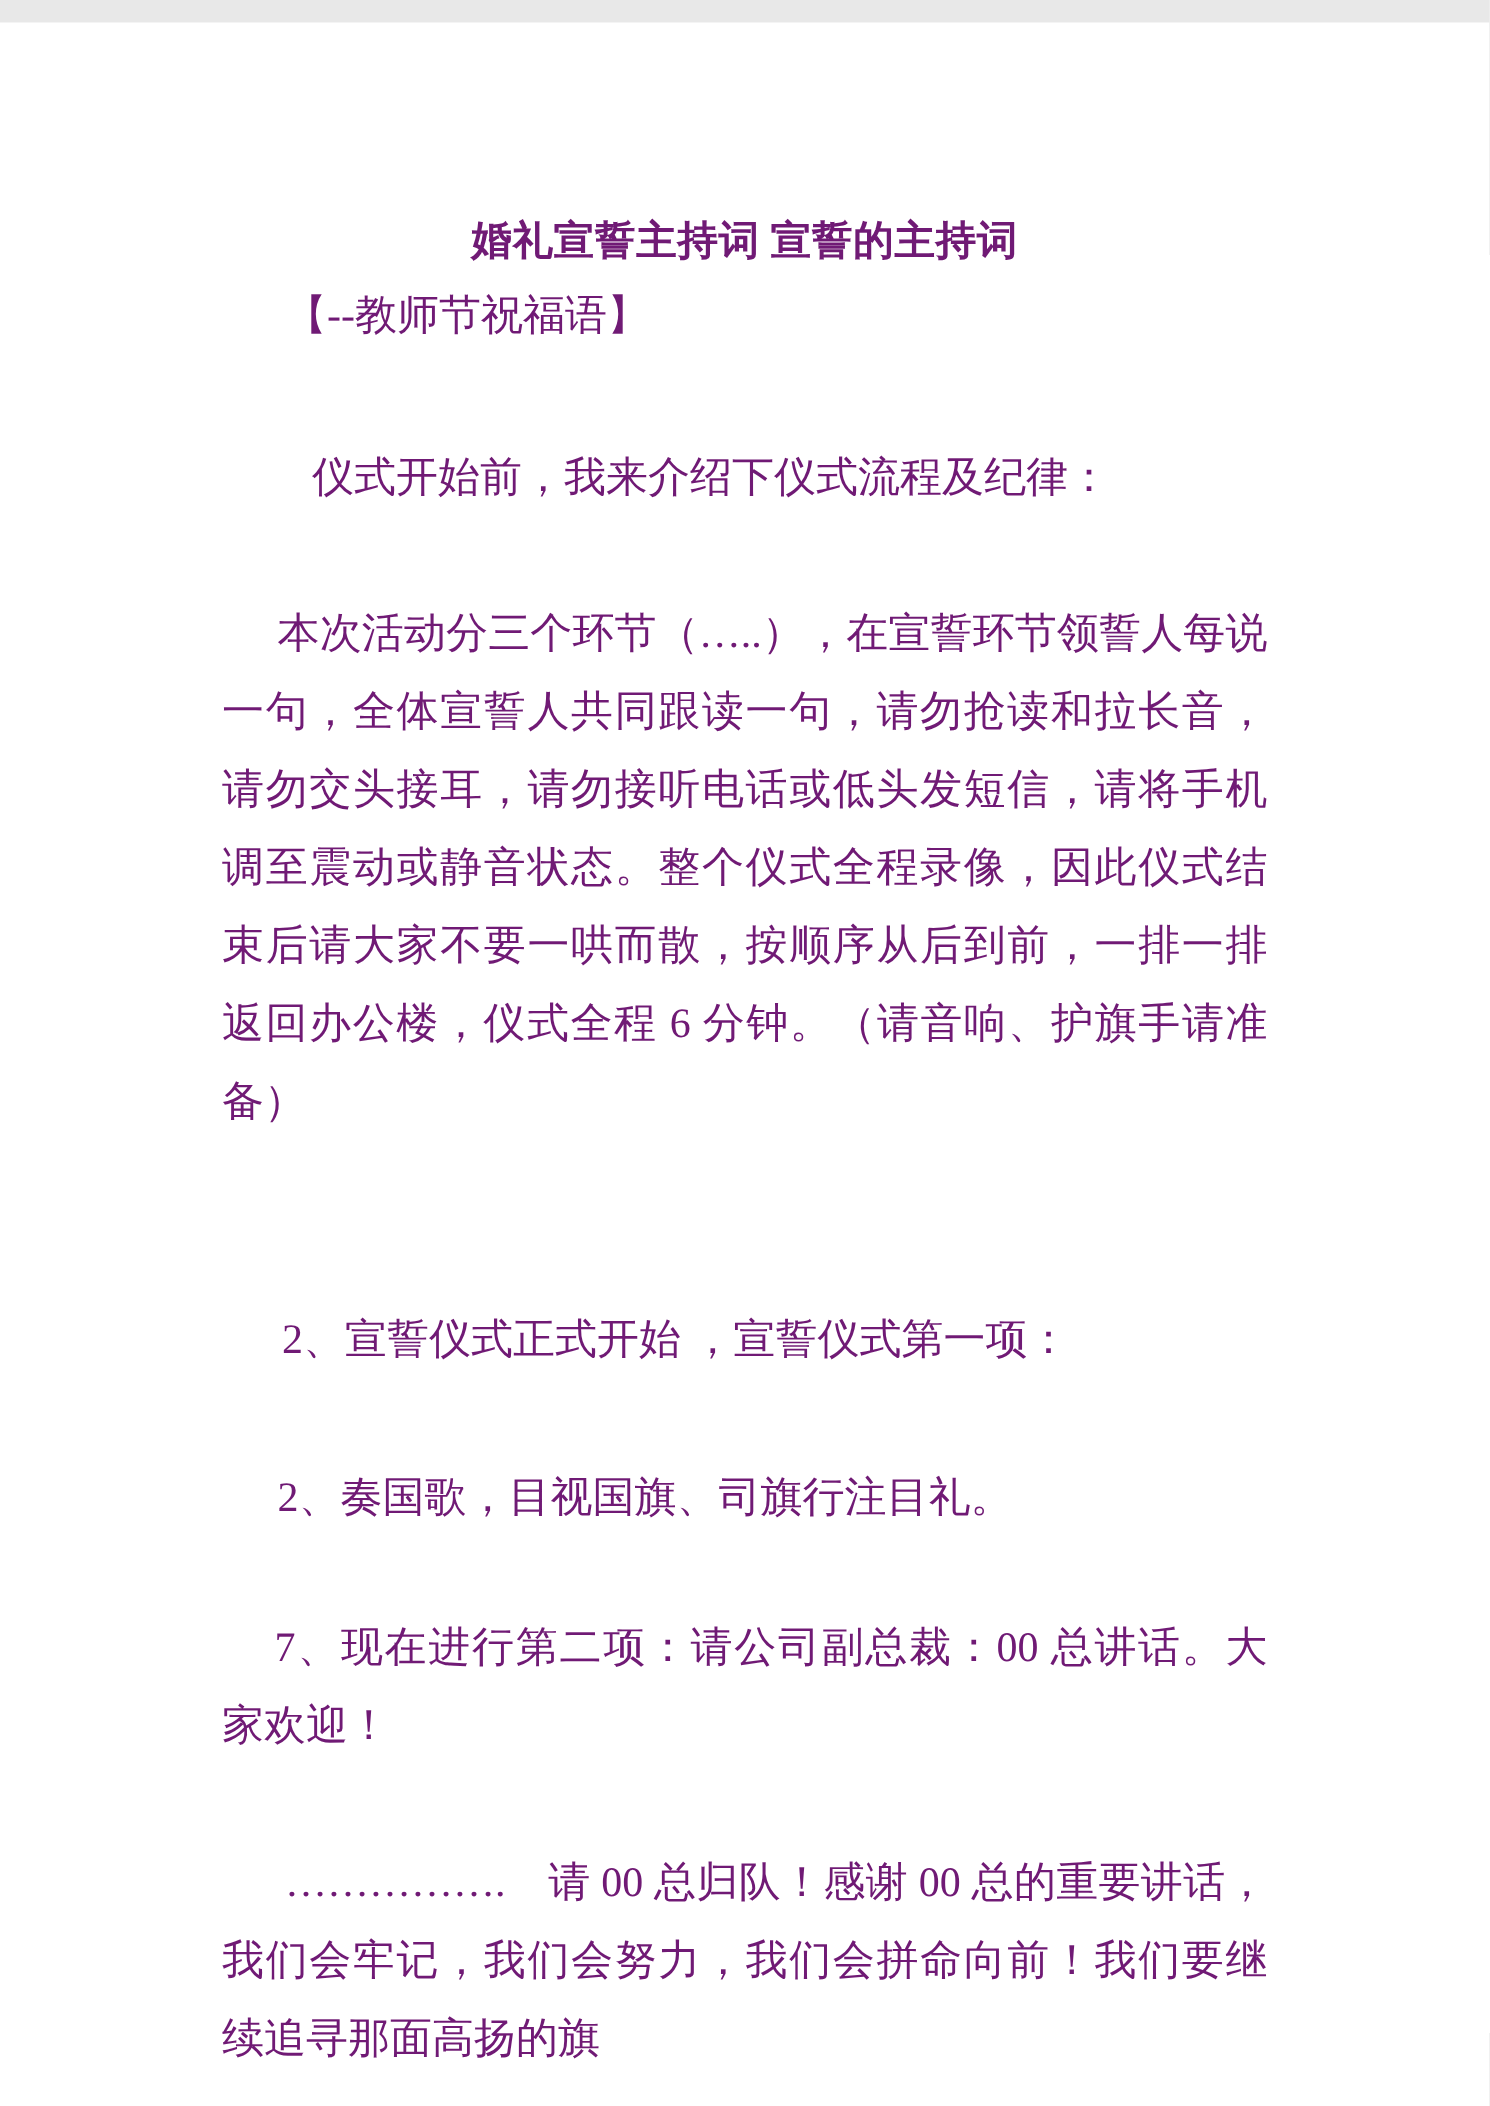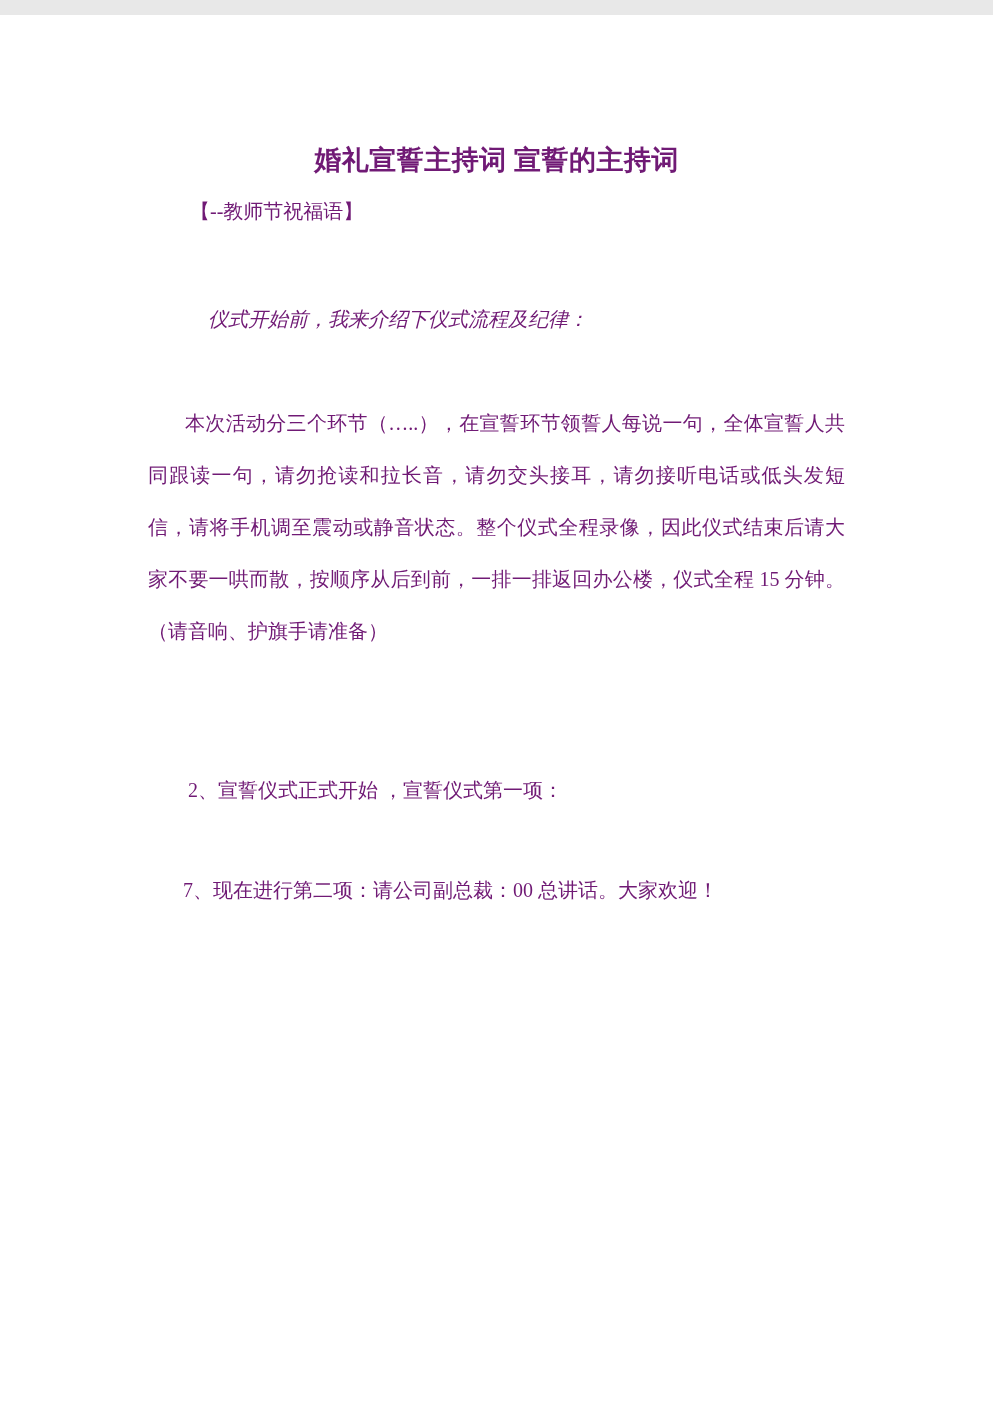--- a/index.html
+++ b/index.html
@@ -22,48 +22,50 @@
   .doc-title {
     margin: 0;
     font-size: 27px;
     font-weight: bold;
     line-height: 40px;
     text-align: center;
     letter-spacing: 0.5px;
   }
   .line {
     margin: 0;
-    font-size: 20px;
+    font-size: 28px;
     line-height: 52px;
     text-align: justify;
     word-break: break-all;
     overflow-wrap: break-word;
   }
   .p-subtitle { margin-top: 5px;  text-indent: 42px; }
-  .p-intro    { margin-top: 56px; text-indent: 60px; font-style: italic; }
+  .p-intro    { margin-top: 56px; text-indent: 60px; }
   .p-rules    { margin-top: 52px; text-indent: 37px; }
   .p-item1    { margin-top: 107px; text-indent: 40px; }
   .p-item2    { margin-top: 53px; text-indent: 37px; }
   .p-salute   { margin-top: 0;    text-indent: 0; text-align: left; }
   .p-item3    { margin-top: 48px; text-indent: 35px; }
   .p-closing  { margin-top: 53px; text-indent: 42px; }
 </style>
 </head>
 <body>
 
 <div class="page">
 
   <h1 class="doc-title">婚礼宣誓主持词 宣誓的主持词</h1>
 
   <p class="line p-subtitle">【--教师节祝福语】</p>
 
   <p class="line p-intro">仪式开始前，我来介绍下仪式流程及纪律：</p>
 
-  <p class="line p-rules">本次活动分三个环节（…..），在宣誓环节领誓人每说一句，全体宣誓人共同跟读一句，请勿抢读和拉长音，请勿交头接耳，请勿接听电话或低头发短信，请将手机调至震动或静音状态。整个仪式全程录像，因此仪式结束后请大家不要一哄而散，按顺序从后到前，一排一排返回办公楼，仪式全程 15 分钟。（请音响、护旗手请准备）</p>
+  <p class="line p-rules">本次活动分三个环节（…..），在宣誓环节领誓人每说一句，全体宣誓人共同跟读一句，请勿抢读和拉长音，请勿交头接耳，请勿接听电话或低头发短信，请将手机调至震动或静音状态。整个仪式全程录像，因此仪式结束后请大家不要一哄而散，按顺序从后到前，一排一排返回办公楼，仪式全程 6 分钟。（请音响、护旗手请准备）</p>
 
   <p class="line p-item1">2、宣誓仪式正式开始 ，宣誓仪式第一项：</p>
 
+  <p class="line p-item2">2、奏国歌，目视国旗、司旗行注目礼。</p>
 
 
   <p class="line p-item3">7、现在进行第二项：请公司副总裁：00 总讲话。大家欢迎！</p>
 
+  <p class="line p-closing">…………….　请 00 总归队！感谢 00 总的重要讲话，我们会牢记，我们会努力，我们会拼命向前！我们要继续追寻那面高扬的旗</p>
 
 </div>
 
 </body></html>

